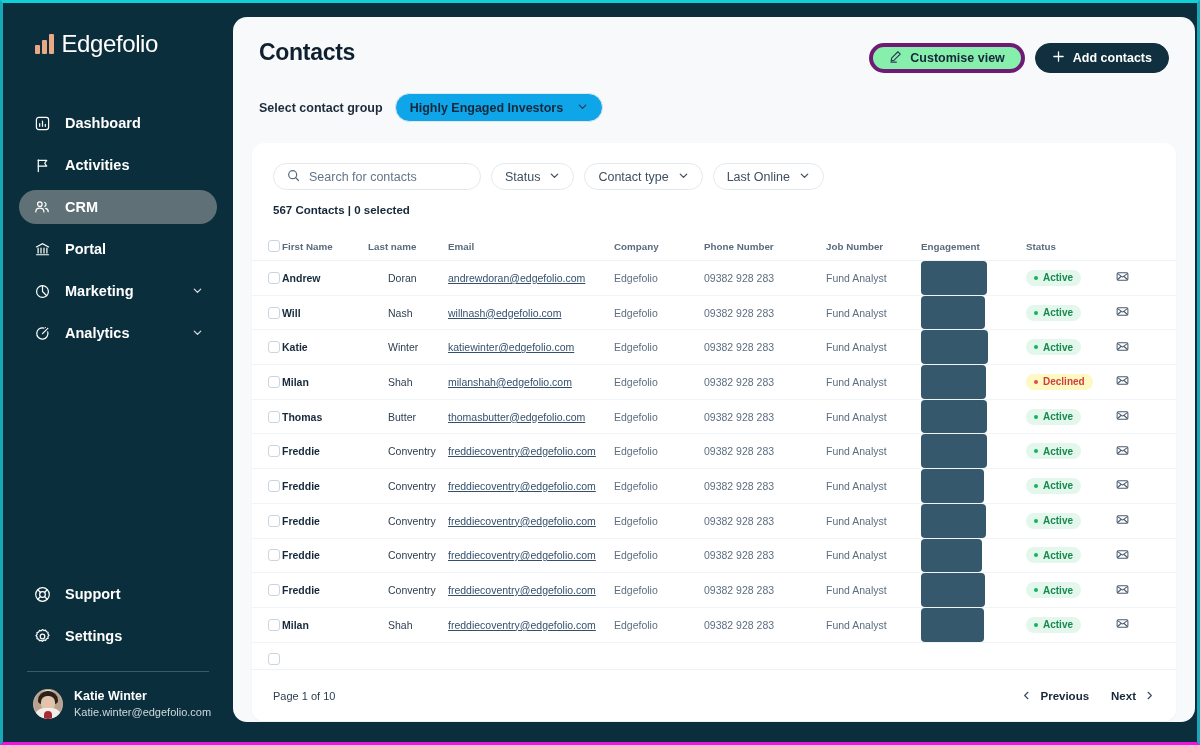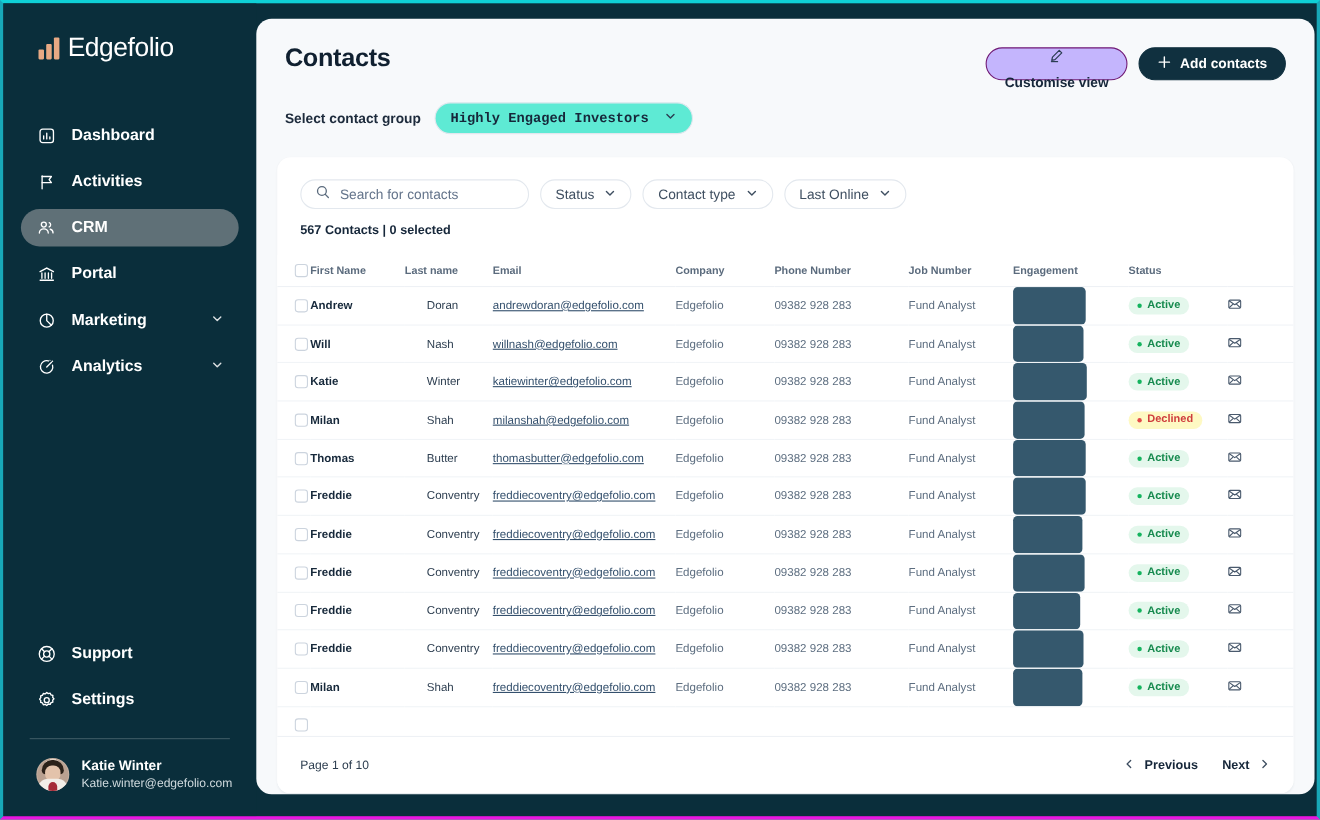--- a/index.html
+++ b/index.html
@@ -80,32 +80,32 @@
     display:flex; align-items:flex-start; justify-content:space-between;
     padding: 22px 26px 0 26px;
   }
   .page-title { font-size: 23px; font-weight: 700; color: #102030; letter-spacing: -0.3px; }
   .head-actions { display:flex; gap:10px; align-items:center; padding-top: 4px;}
   .btn {
     display:flex; align-items:center; gap:8px; cursor:pointer;
     height: 30px; border-radius: 16px; font-size: 12.5px; font-weight: 700;
     padding: 0 16px; white-space: nowrap;
   }
-  .btn-ghost { background:#c4b5fd; border:1px solid #701a75; color:#16273a;flex-direction:column; }
+  .btn-ghost { background:#86efac; border:4px solid #701a75; color:#16273a; }
   .btn-dark { background:#10303f; border:1px solid #10303f; color:#ffffff; }
 
   .group-row {
     display:flex; align-items:center; gap:12px;
     padding: 20px 0 0 26px;
   }
   .group-label { font-size:12.5px; color:#1d2b3c; font-weight:600; }
   .group-select {
     display:flex; align-items:center; gap:14px; cursor:pointer;
-    background:#5eead4; border:1px solid #e1e7ee; border-radius:17px;
-    height: 29px; padding: 0 14px; font-size:12.5px; font-weight:700; color:#16273a;font-family:Liberation Mono, monospace;
+    background:#0ea5e9; border:1px solid #e1e7ee; border-radius:17px;
+    height: 29px; padding: 0 14px; font-size:12.5px; font-weight:700; color:#16273a;
   }
 
   
   .card {
     margin: 21px 19px 0 19px;
     background:#ffffff; border-radius: 12px;
     height: 578px; position: relative; overflow: hidden;
     box-shadow: 0 1px 2px rgba(16,40,60,.05);
   }
   .filters {

